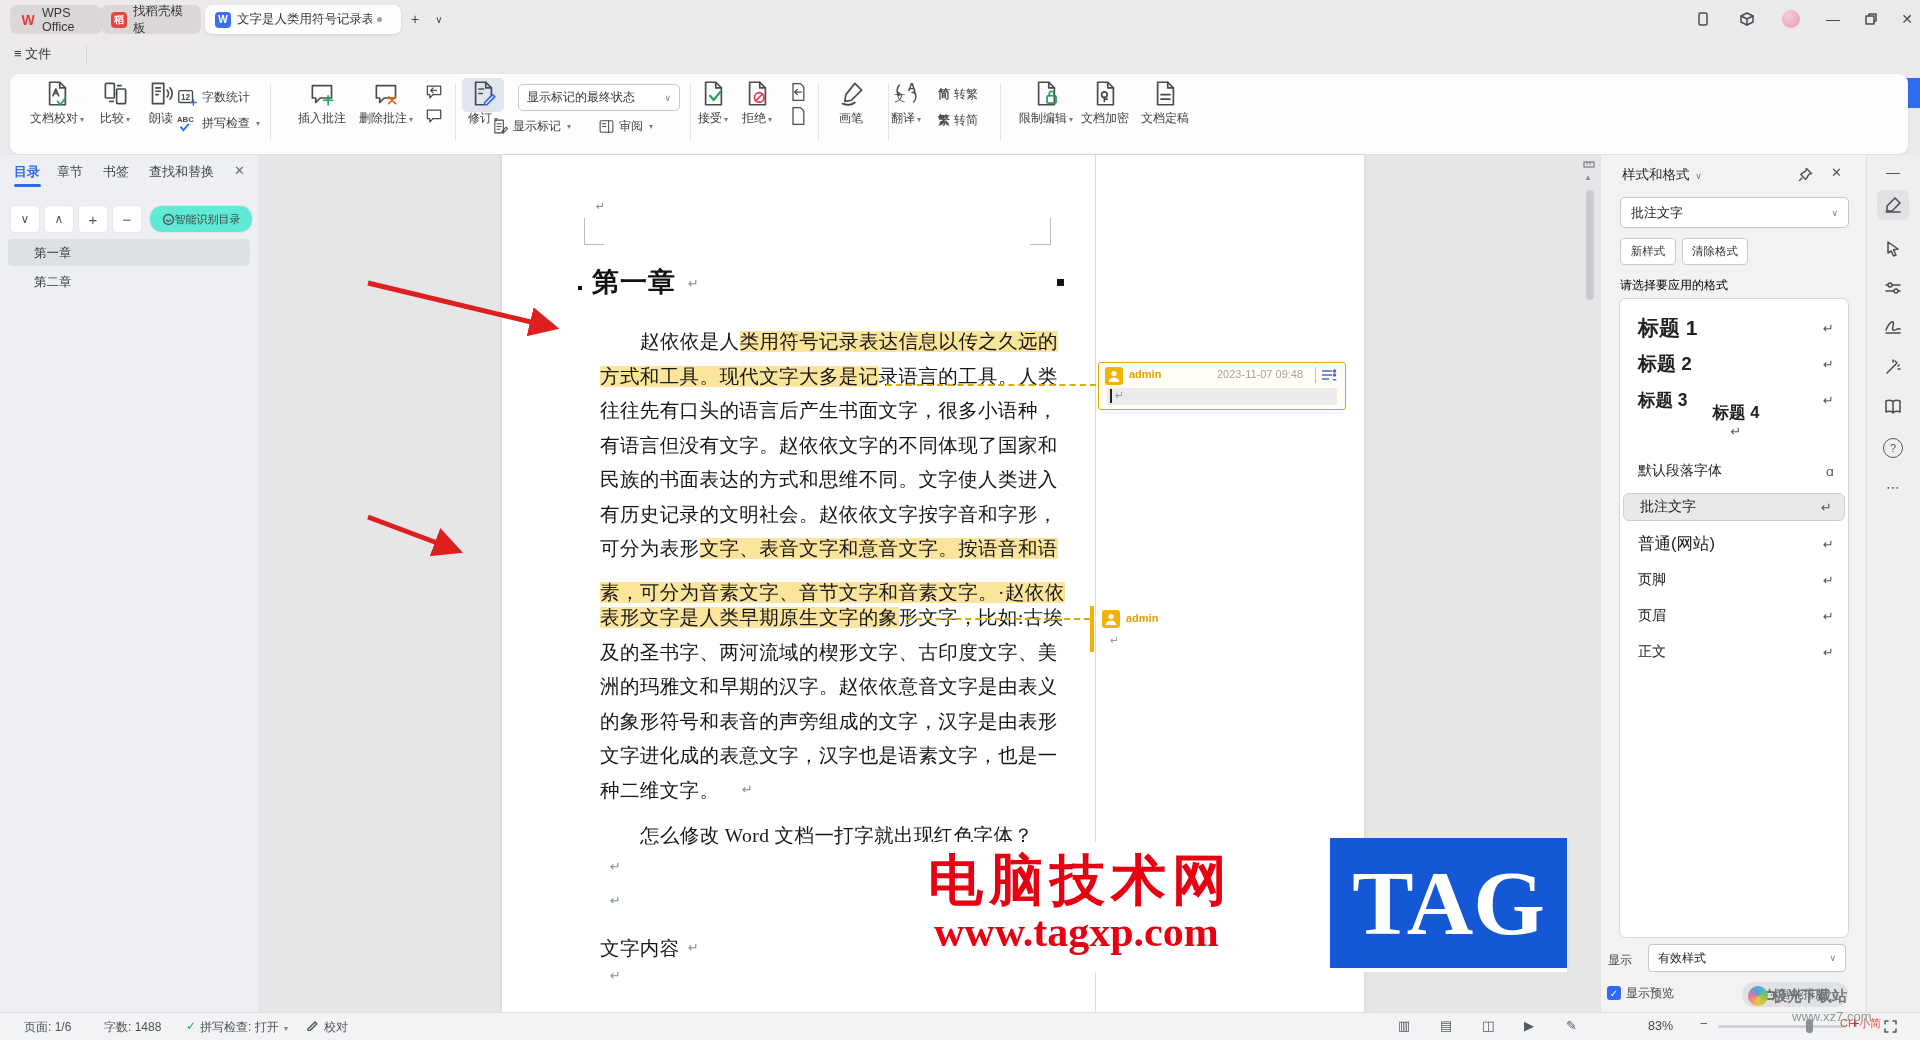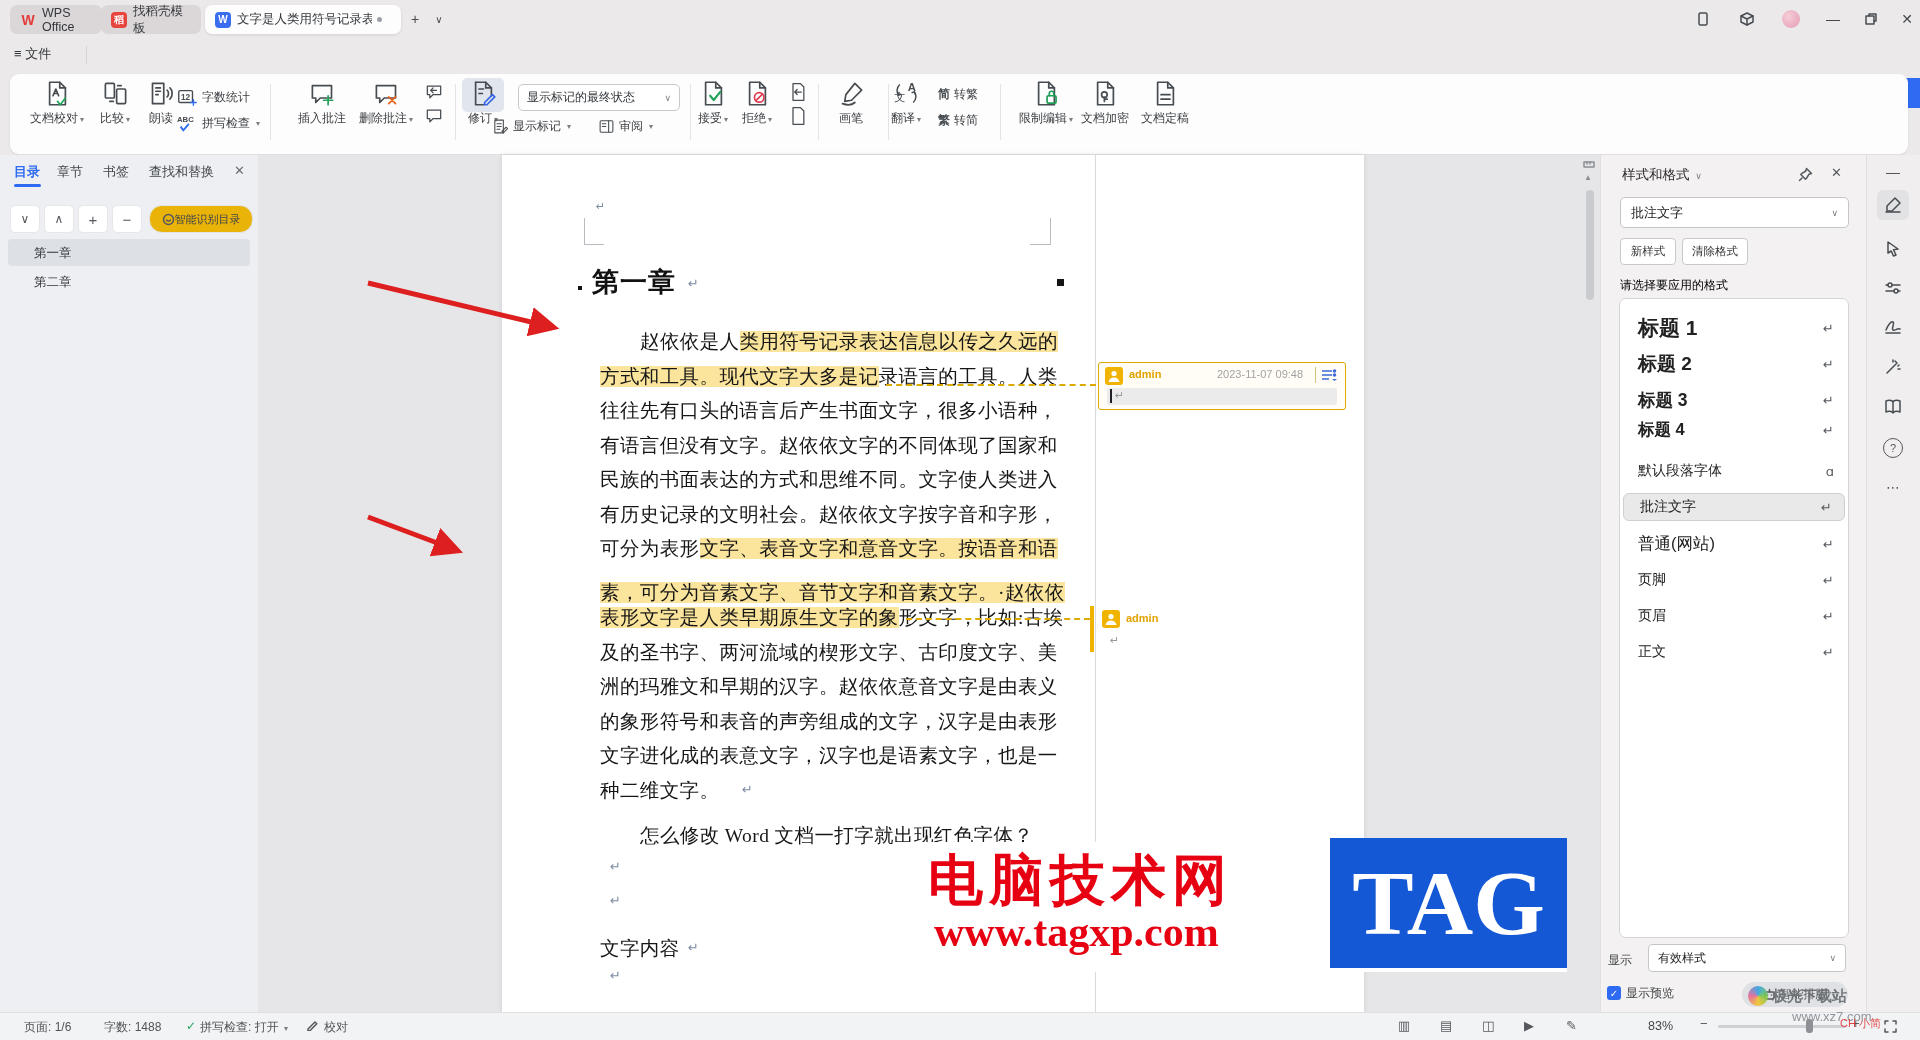--- a/index.html
+++ b/index.html
@@ -341,21 +341,21 @@
 <div class="sbtab" style="left:14px;color:#2e6bf2;font-weight:bold;">目录</div>
 <div class="a" style="left:14px;top:184px;width:27px;height:3px;background:#2e6bf2;border-radius:2px;"></div>
 <div class="sbtab" style="left:57px;">章节</div>
 <div class="sbtab" style="left:103px;">书签</div>
 <div class="sbtab" style="left:149px;">查找和替换</div>
 <div class="sbtab" style="left:234px;color:#6a6e73;">✕</div>
 <div class="sbbtn" style="left:10px;">∨</div>
 <div class="sbbtn" style="left:44px;">∧</div>
 <div class="sbbtn" style="left:78px;font-size:15px;">+</div>
 <div class="sbbtn" style="left:112px;font-size:15px;">−</div>
-<div class="a" style="left:149px;top:205px;width:102px;height:26px;background:#eab308;border:1px solid #e3e3e5;border-radius:13px;display:flex;align-items:center;justify-content:center;gap:0;font-size:11px;color:#42464b;white-space:nowrap;">
+<div class="a" style="left:149px;top:205px;width:102px;height:26px;background:#5eead4;border:1px solid #e3e3e5;border-radius:13px;display:flex;align-items:center;justify-content:center;gap:0;font-size:11px;color:#42464b;white-space:nowrap;">
   <svg width="13" height="13" class="ic" style="stroke:#55585c;">
       <circle cx="6.5" cy="6.5" r="5"></circle>
       <path d="M4.5 7c1.2 1.5 2.8 1.5 4 0"></path>
     </svg>
   <span>智能识别目录</span>
 </div>
 <div class="a" style="left:8px;top:239px;width:242px;height:27px;background:#dde0e5;border-radius:4px;"></div>
 <div class="a t" style="left:34px;top:245px;font-size:12.5px;color:#2f3337;">第一章</div>
 <div class="a t" style="left:34px;top:274px;font-size:12.5px;color:#2f3337;">第二章</div>
 
@@ -483,21 +483,21 @@
     <span class="smark">↵</span>
   </div>
 <div class="sitem" style="top:350px;">
     <span class="s-h2">标题 2</span>
     <span class="smark">↵</span>
   </div>
 <div class="sitem" style="top:386px;">
     <span class="s-h3">标题 3</span>
     <span class="smark">↵</span>
   </div>
-<div class="sitem" style="top:416px;">
+<div class="sitem" style="top:402px;flex-direction:column;">
     <span class="s-h4">标题 4</span>
     <span class="smark">↵</span>
   </div>
 <div class="sitem" style="top:457px;">
     <span class="s-n">默认段落字体</span>
     <span class="smark">ɑ</span>
   </div>
 <div class="sitem" style="top:493px;background:#e9e9e9;border:1px solid #cfcfcf;border-radius:6px;left:1623px;width:222px;">
     <span class="s-n">批注文字</span>
     <span class="smark">↵</span>

